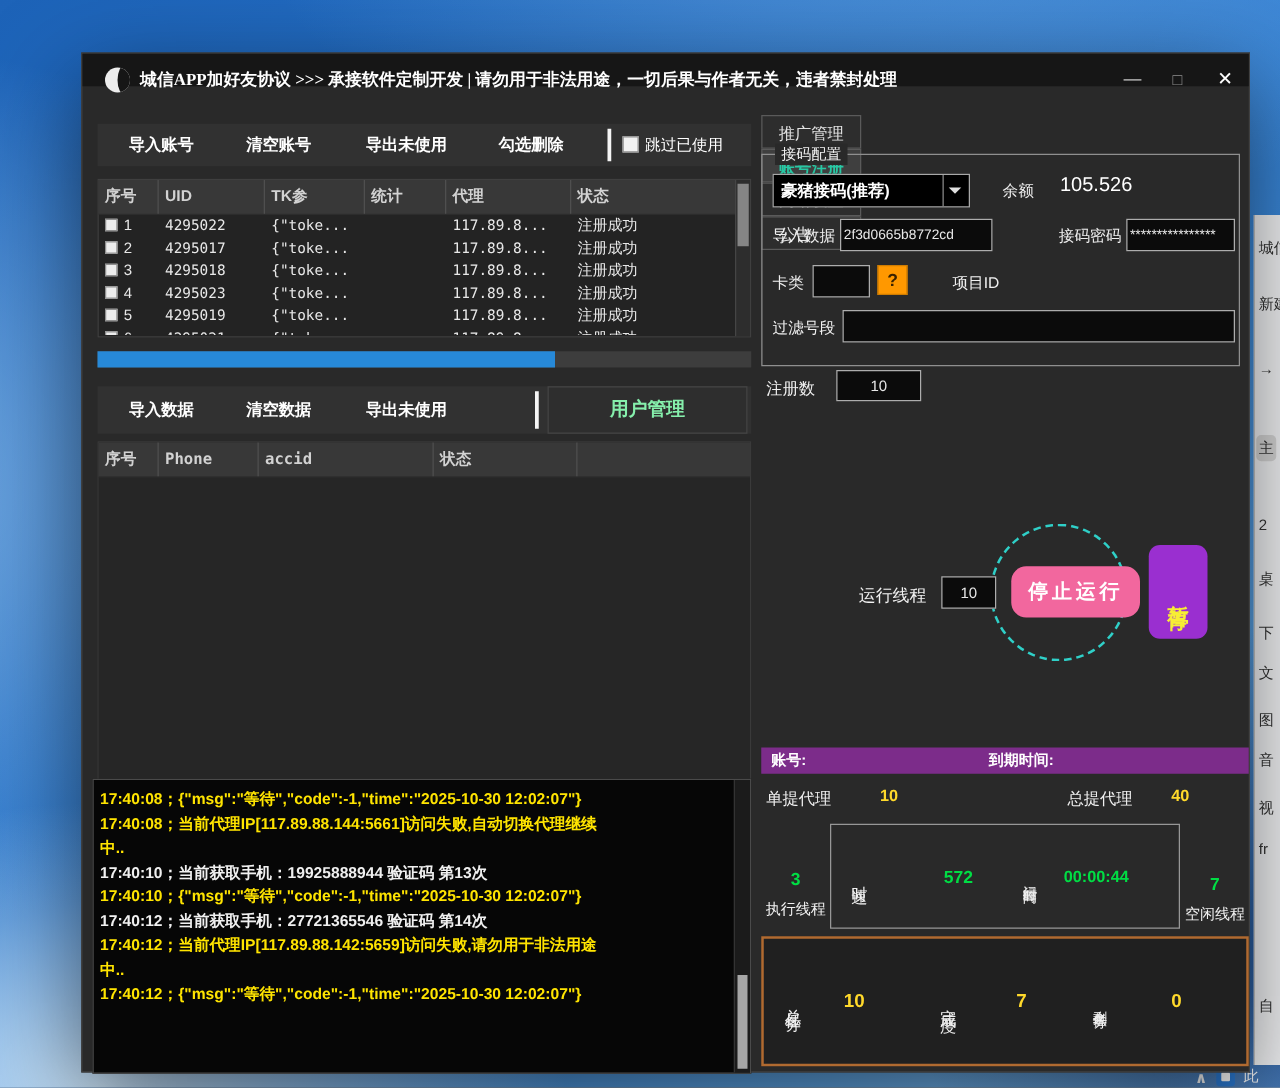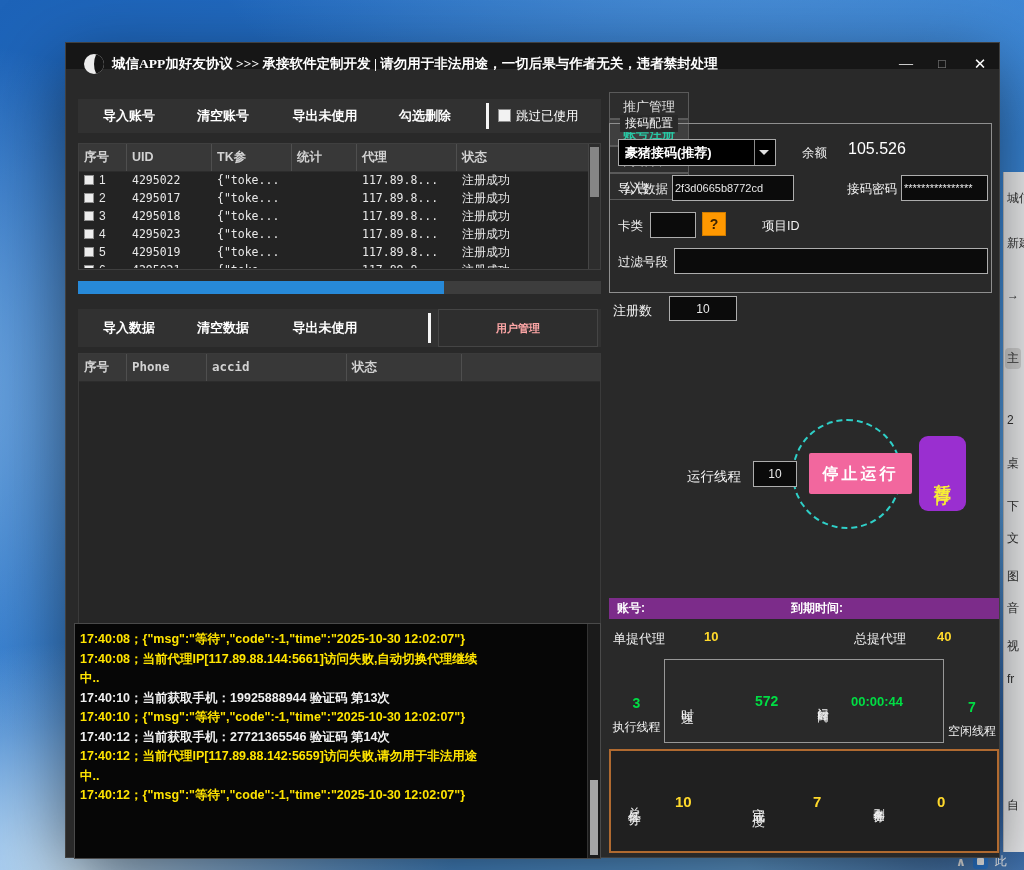--- a/index.html
+++ b/index.html
@@ -44,21 +44,21 @@
   .toolbar.t1{top:56px;height:34px;}
   .toolbar.t2{top:266px;height:38px;}
   .tbtn{position:absolute;top:0;height:100%;color:#fff;font-weight:bold;font-size:13px;text-align:center;cursor:default;}
   .t1 .tbtn{line-height:34px;}
   .t2 .tbtn{line-height:38px;}
   .vsep{position:absolute;width:3px;background:#f5f5f5;}
   .t1 .vsep{top:4px;height:26px;}
   .t2 .vsep{top:4px;height:30px;}
   .cbx{position:absolute;top:10px;width:13px;height:13px;background:#f2f2f2;border:1px solid #8c8c8c;box-sizing:border-box;}
   .cbx-label{position:absolute;top:0;line-height:34px;color:#fff;font-size:12.5px;}
-  .manage-btn{position:absolute;left:360px;top:0;width:160px;height:38px;line-height:36px;color:#fca5a5;font-size:11px;
+  .manage-btn{position:absolute;left:360px;top:0;width:160px;height:38px;line-height:36px;color:#86efac;font-size:15px;
     font-weight:bold;text-align:center;background:#2e2e2e;border:1px solid #454545;box-sizing:border-box;}
 
   
   .table1{position:absolute;left:12px;top:100px;width:523px;height:127px;background:#232323;border:1px solid #3f3f3f;box-sizing:border-box;}
   .thead{display:flex;height:27px;background:#383838;border-bottom:1px solid #2c2c2c;}
   .hc{line-height:26px;color:#d2d2d2;font-size:12.5px;font-weight:bold;padding-left:5px;border-right:1px solid #4f4f4f;
     box-sizing:border-box;overflow:hidden;white-space:nowrap;}
   .c1{width:48px}.c2{width:85px}.c3{width:80px}.c4{width:65px}.c5{width:100px}.c6{flex:1;border-right:none;}
   .tbody{position:absolute;left:0;top:27px;width:510px;height:97px;overflow:hidden;}
   .trow{display:flex;height:18px;align-items:center;}
@@ -102,21 +102,21 @@
     padding:0 4px;box-sizing:border-box;font-family:inherit;outline:none;}
   .inp.center{text-align:center;}
   .inp.small-text{font-size:11px;padding:0 2px;letter-spacing:0;}
   .help-btn{position:absolute;left:92px;top:88px;width:24px;height:24px;background:#ff9800;border:1px solid #cf7c00;
     color:#3a2200;font-size:14px;font-weight:bold;text-align:center;line-height:22px;box-sizing:border-box;cursor:default;}
 
   .run-circle{position:absolute;left:726px;top:376px;width:110px;height:110px;border:2px dashed var(--teal,#2fd0c8);
     border-radius:50%;box-sizing:border-box;z-index:1;}
   .run-label{position:absolute;left:621px;top:425px;color:#f2f2f2;font-size:13.5px;z-index:2;}
   .stop-btn{position:absolute;left:743px;top:410px;width:103px;height:41px;background:var(--pink,#f2679e);color:#fff;
-    font-size:16px;font-weight:bold;letter-spacing:3px;border-radius:2px;text-align:center;line-height:41px;z-index:2;cursor:default;}
+    font-size:16px;font-weight:bold;letter-spacing:3px;border-radius:12px;text-align:center;line-height:41px;z-index:2;cursor:default;}
   .pause-btn{position:absolute;left:853px;top:393px;width:47px;height:75px;background:var(--purple,#9a2fd0);
     color:var(--pause_text,#f7ee35);font-size:17px;font-weight:bold;border-radius:9px;writing-mode:vertical-lr;
     text-orientation:upright;letter-spacing:4px;text-align:center;line-height:47px;z-index:2;cursor:default;}
 
   .purple-bar{position:absolute;left:543px;top:555px;width:390px;height:21px;background:var(--purple_bar,#7c2c8a);}
   .pb-lbl{position:absolute;top:0;line-height:21px;color:#fff;font-size:12px;font-weight:bold;}
 
   .stat-lbl{position:absolute;color:#f0f0f0;font-size:13px;white-space:nowrap;}
   .stat-val{position:absolute;font-weight:bold;font-size:13px;}
   .green{color:var(--green,#00dd44);}

